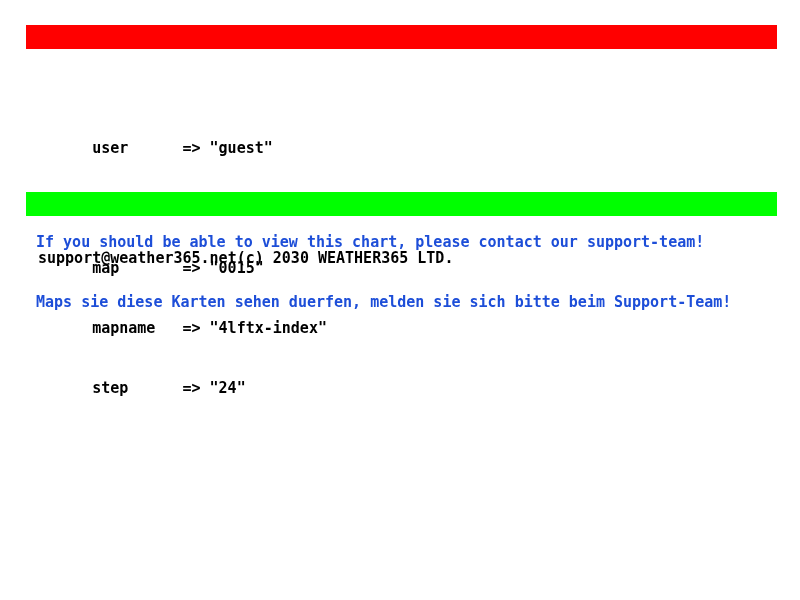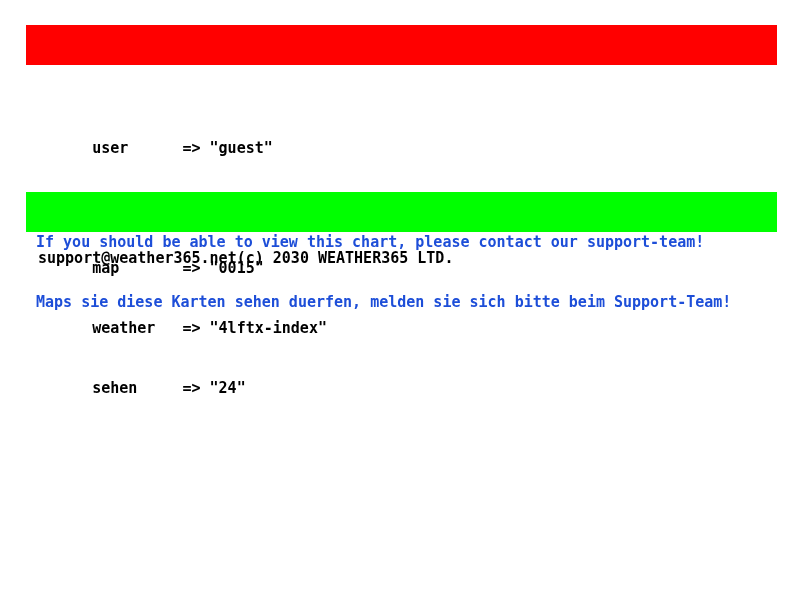--- a/index.html
+++ b/index.html
@@ -17,21 +17,21 @@
     font-family: "DejaVu Sans Mono", "Liberation Mono", monospace;
     font-size: 15px;
     font-weight: bold;
     line-height: 20px;
     color: #000000;
   }
   .banner {
     position: absolute;
     left: 26px;
     width: 741px;
-    height: 40px;
+    height: 24px;
     padding-left: 10px;
     white-space: pre;
   }
   .banner-denied {
     top: 25px;
     background: #ff0000;
     color: #ffffff;
   }
   .banner-contact {
     top: 192px;
@@ -82,24 +82,24 @@
     <div class="kv-row">
       <span class="kv-key">user</span><span class="kv-arrow">=&gt;</span><span class="kv-value">"guest"</span>
     </div>
     <div class="kv-row">
       <span class="kv-key">component</span><span class="kv-arrow">=&gt;</span><span class="kv-value">"Weather Maps"</span>
     </div>
     <div class="kv-row">
       <span class="kv-key">map</span><span class="kv-arrow">=&gt;</span><span class="kv-value">"0015"</span>
     </div>
     <div class="kv-row">
-      <span class="kv-key">weather</span><span class="kv-arrow">=&gt;</span><span class="kv-value">"4lftx-index"</span>
+      <span class="kv-key">mapname</span><span class="kv-arrow">=&gt;</span><span class="kv-value">"4lftx-index"</span>
     </div>
     <div class="kv-row">
-      <span class="kv-key">sehen</span><span class="kv-arrow">=&gt;</span><span class="kv-value">"24"</span>
+      <span class="kv-key">step</span><span class="kv-arrow">=&gt;</span><span class="kv-value">"24"</span>
     </div>
   </div>
 
   <div class="banner banner-contact">
     <div class="line">If you should be able to view this chart, please contact our support-team!</div>
     <div class="line">Maps sie diese Karten sehen duerfen, melden sie sich bitte beim Support-Team!</div>
   </div>
 
   <div class="footer">
     <span>support@weather365.net</span>

